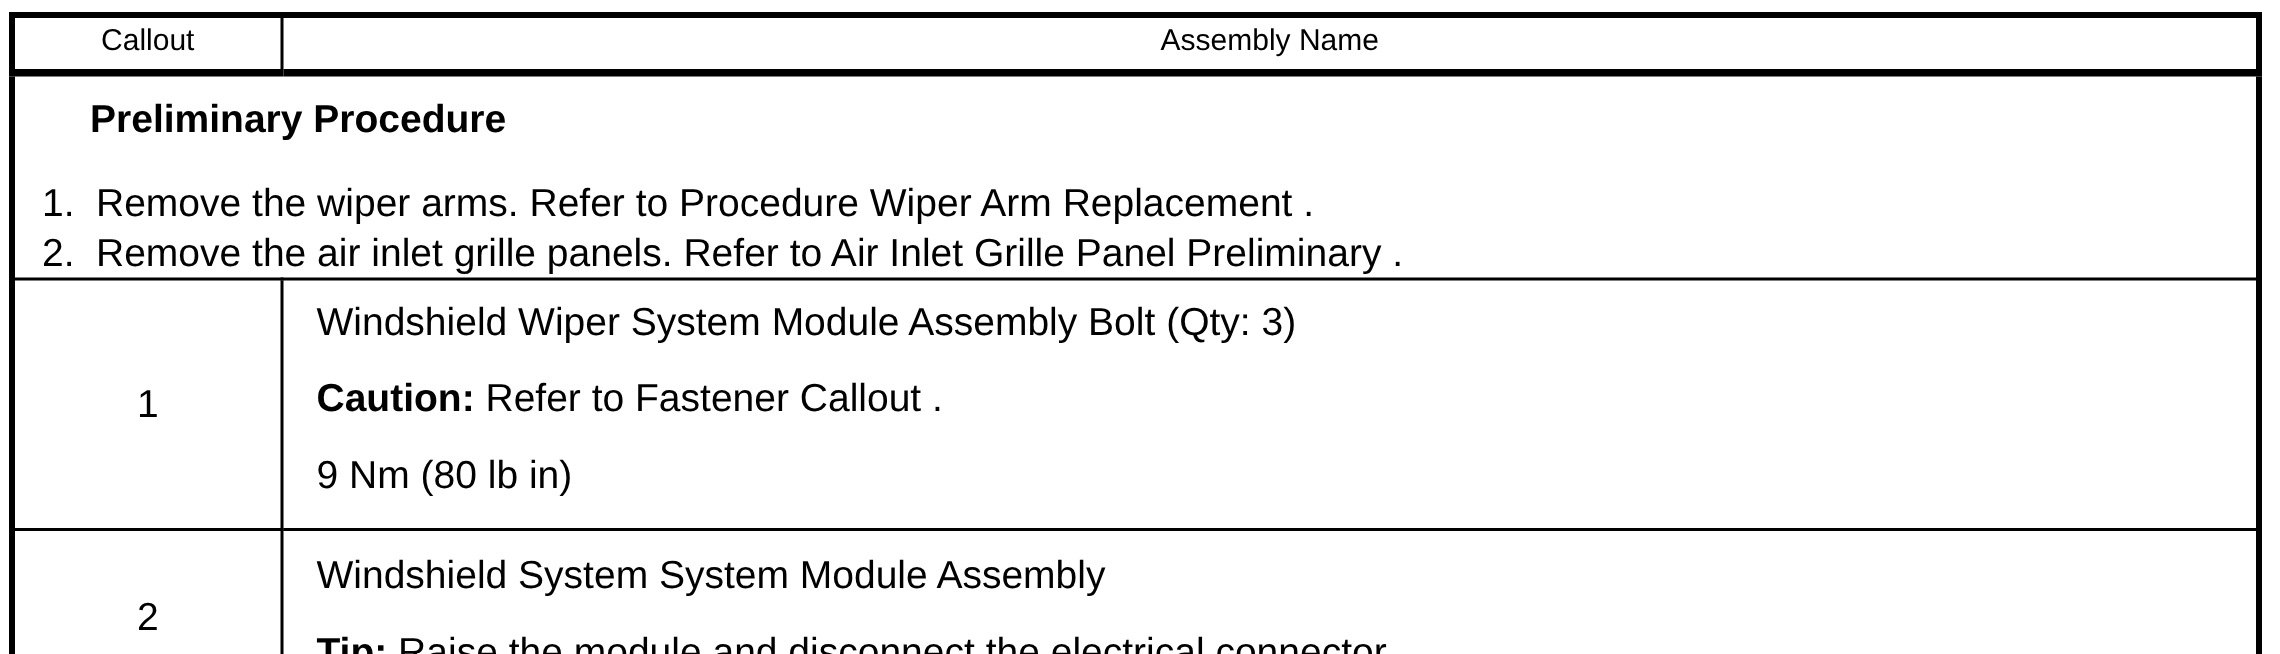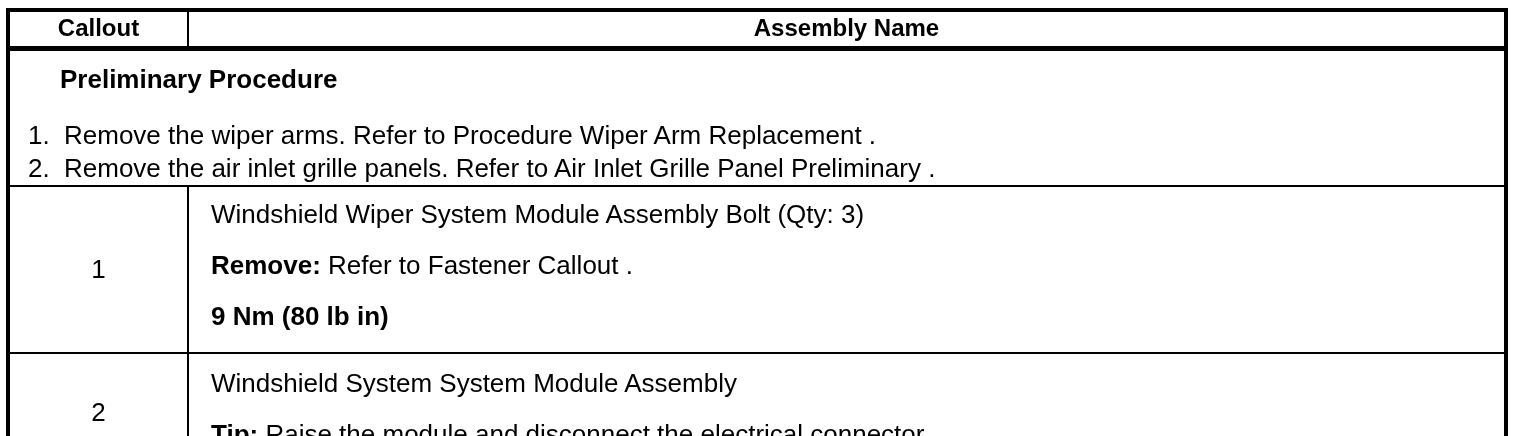--- a/index.html
+++ b/index.html
@@ -25,26 +25,26 @@
     table-layout: fixed;
     border: 4px solid #000000;
     font-size: 26px;
     color: #000000;
   }
   col.col-callout { width: 180px; }
 
   
   tr.header-row { height: 38px; }
   th {
-    font-weight: bold;
+    font-weight: normal;
     text-align: center;
     vertical-align: middle;
     padding: 2px 0 4px 0;
     border-bottom: 5px solid #000000;
-    font-size: 24px;
+    font-size: 20px;
   }
   th.th-callout { border-right: 2px solid #000000; }
 
   
   tr.prelim-row { height: 130px; }
   td.prelim-cell {
     vertical-align: top;
     padding: 12px 0 0 0;
     border-bottom: 2px solid #000000;
   }
@@ -76,21 +76,21 @@
     vertical-align: top;
     padding: 0 22px;
   }
   tr.item-row-1 td.component-cell { padding-top: 12px; }
   tr.item-row-2 td.component-cell { padding-top: 14px; }
   td.component-cell p {
     margin: 0 0 21px 0;
     line-height: 30px;
   }
   .b { font-weight: bold; }
-  p.torque { font-weight: bold; }
+  p.torque { font-weight: normal; }
 </style>
 </head>
 <body>
 
 <div class="canvas">
   <table class="callout-table">
     <colgroup>
       <col class="col-callout">
       <col class="col-component">
     </colgroup>
@@ -111,21 +111,21 @@
           <div class="step">
             <span class="step-num">2.</span>
             <span class="step-text">Remove the air inlet grille panels. Refer to Air Inlet Grille Panel Preliminary .</span>
           </div>
         </td>
       </tr>
       <tr class="item-row-1">
         <td class="callout-cell">1</td>
         <td class="component-cell">
           <p>Windshield Wiper System Module Assembly Bolt (Qty: 3)</p>
-          <p><span class="b">Remove:</span><span> Refer to Fastener Callout .</span></p>
+          <p><span class="b">Caution:</span><span> Refer to Fastener Callout .</span></p>
           <p class="torque">9 Nm (80 lb in)</p>
         </td>
       </tr>
       <tr class="item-row-2">
         <td class="callout-cell">2</td>
         <td class="component-cell">
           <p>Windshield System System Module Assembly</p>
           <p><span class="b">Tip:</span><span> Raise the module and disconnect the electrical connector.</span></p>
         </td>
       </tr>

